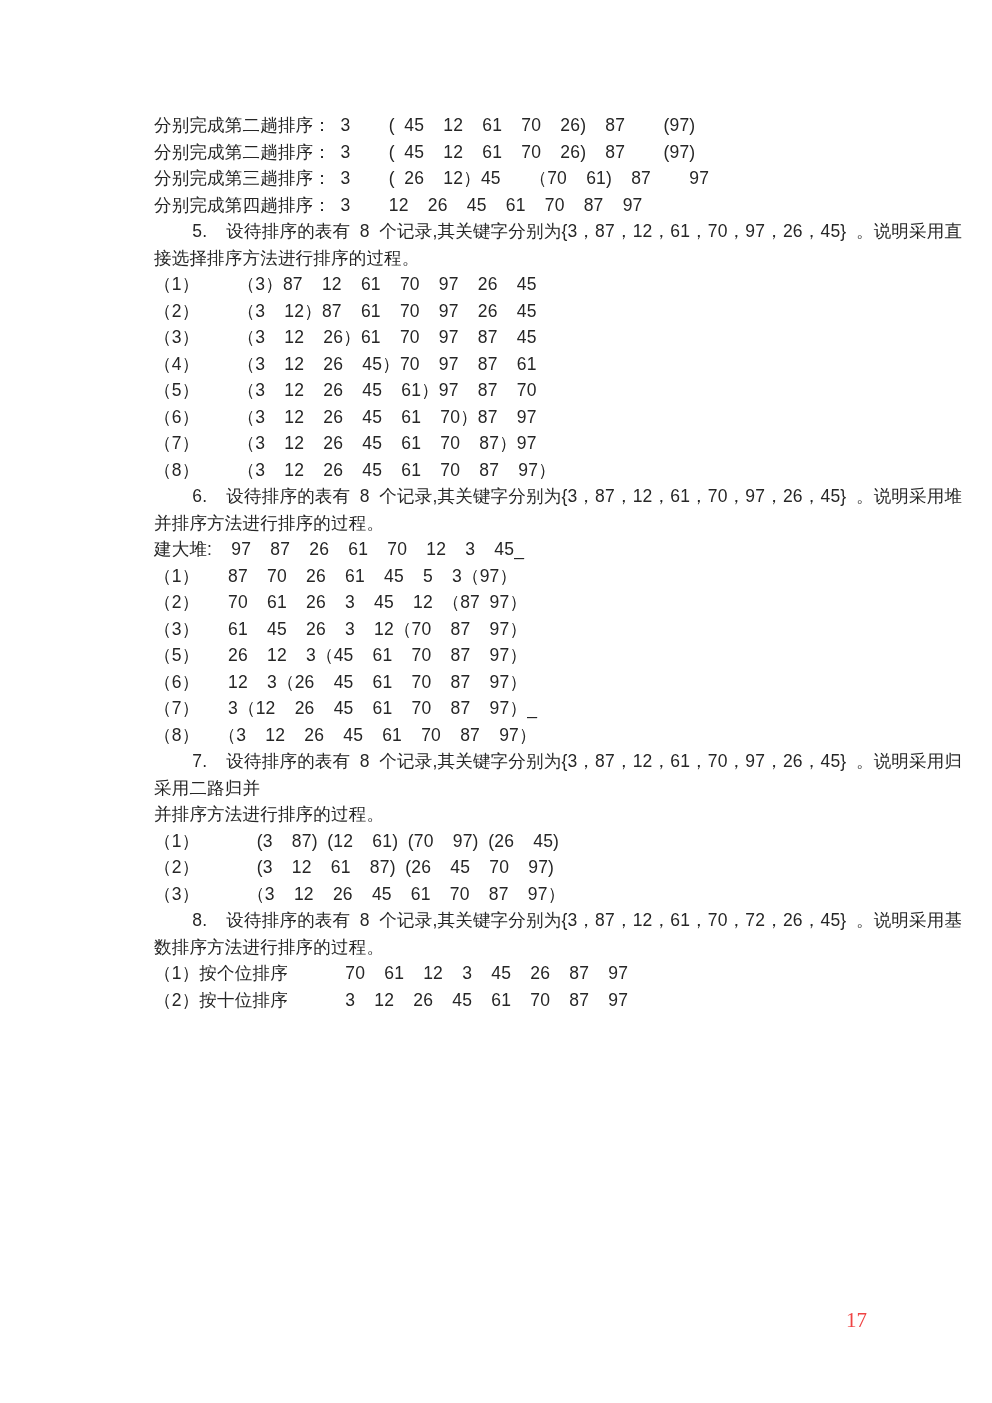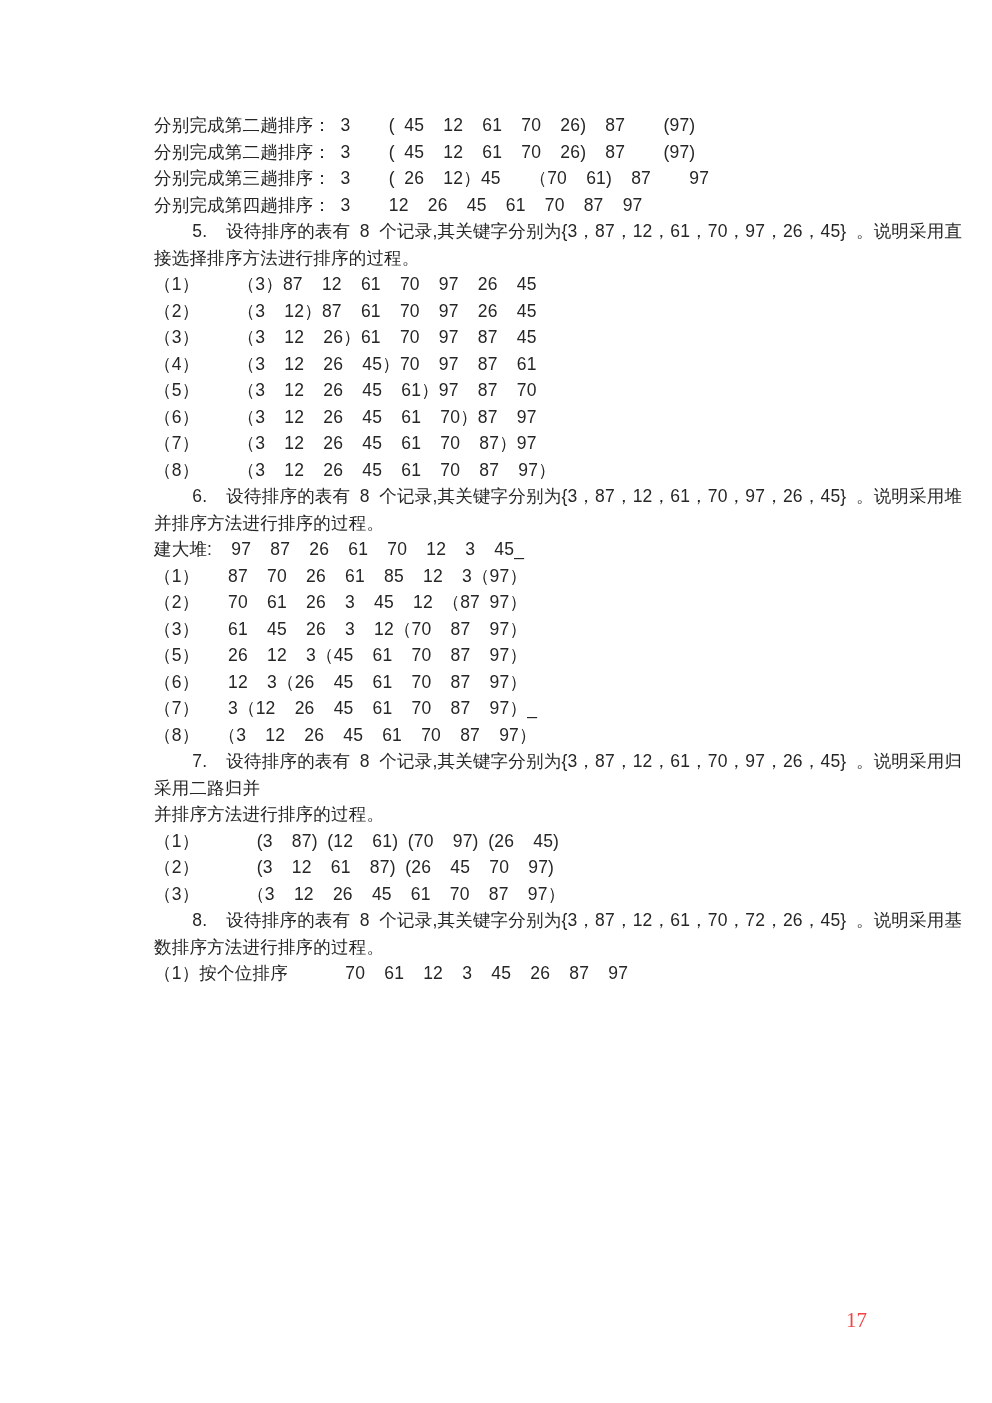--- a/index.html
+++ b/index.html
@@ -58,35 +58,36 @@
     <div class="line">（3）    （3  12  26）61  70  97  87  45</div>
     <div class="line">（4）    （3  12  26  45）70  97  87  61</div>
     <div class="line">（5）    （3  12  26  45  61）97  87  70</div>
     <div class="line">（6）    （3  12  26  45  61  70）87  97</div>
     <div class="line">（7）    （3  12  26  45  61  70  87）97</div>
     <div class="line">（8）    （3  12  26  45  61  70  87  97）</div>
 
     <div class="line">    6.  设待排序的表有 8 个记录,其关键字分别为{3，87，12，61，70，97，26，45} 。说明采用堆</div>
     <div class="line">并排序方法进行排序的过程。</div>
     <div class="line">建大堆:  97  87  26  61  70  12  3  45_</div>
-    <div class="line">（1）   87  70  26  61  85  12  3（97）</div>
+    <div class="line">（1）   87  70  26  61  45  5  3（97）</div>
     <div class="line">（2）   70  61  26  3  45  12 （87 97）</div>
     <div class="line">（3）   61  45  26  3  12（70  87  97）</div>
     <div class="line">（5）   26  12  3（45  61  70  87  97）</div>
     <div class="line">（6）   12  3（26  45  61  70  87  97）</div>
     <div class="line">（7）   3（12  26  45  61  70  87  97）_</div>
     <div class="line">（8）  （3  12  26  45  61  70  87  97）</div>
 
     <div class="line">    7.  设待排序的表有 8 个记录,其关键字分别为{3，87，12，61，70，97，26，45} 。说明采用归</div>
     <div class="line">采用二路归并</div>
     <div class="line">并排序方法进行排序的过程。</div>
     <div class="line">（1）      (3  87) (12  61) (70  97) (26  45)</div>
     <div class="line">（2）      (3  12  61  87) (26  45  70  97)</div>
     <div class="line">（3）     （3  12  26  45  61  70  87  97）</div>
 
     <div class="line">    8.  设待排序的表有 8 个记录,其关键字分别为{3，87，12，61，70，72，26，45} 。说明采用基</div>
     <div class="line">数排序方法进行排序的过程。</div>
     <div class="line">（1）按个位排序      70  61  12  3  45  26  87  97</div>
+    <div class="line">（2）按十位排序      3  12  26  45  61  70  87  97</div>
 
   </div>
 
   <div class="page-num">17</div>
 </div>
 
 </body></html>

